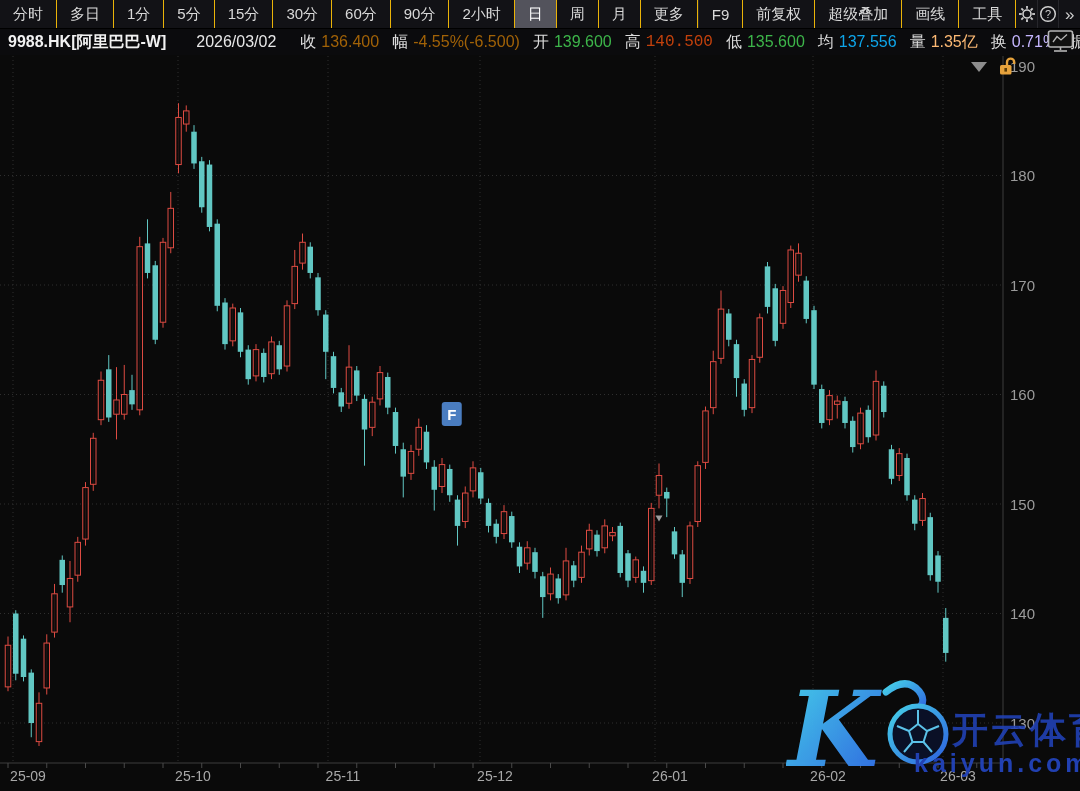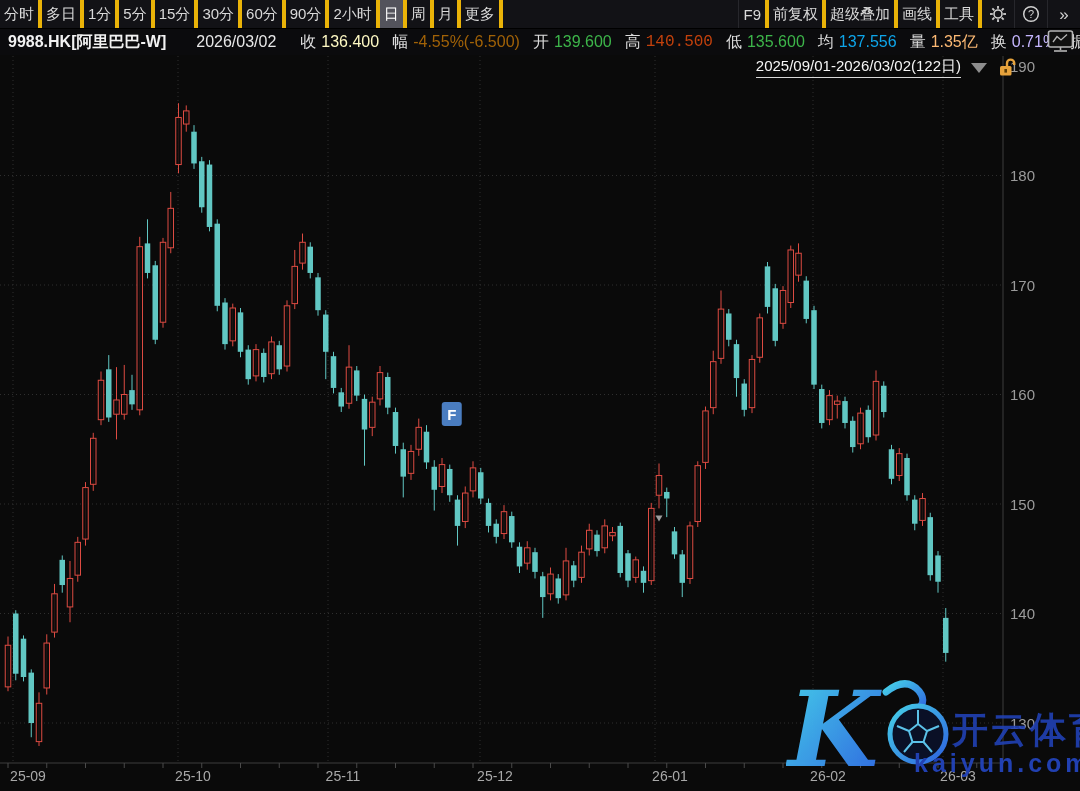--- a/index.html
+++ b/index.html
@@ -1,22 +1,22 @@
 <!DOCTYPE html>
 <html><head>
 <meta charset="utf-8">
 <style>
   html,body{margin:0;padding:0;background:#000;overflow:hidden;}
   #app{position:relative;width:1080px;height:791px;background:#0a0a0a;
        font-family:"Liberation Sans",sans-serif;color:#e4e4e4;overflow:hidden;}
   
   #toolbar{position:absolute;left:0;top:0;width:1080px;height:28px;background:#121216;
            display:flex;align-items:stretch;border-bottom:1px solid #000;z-index:40;}
-  .tb-item{display:flex;align-items:center;padding:0 4px;font-size:15px;color:#d9d9d9;
-           border-right:4px solid #eab308;cursor:pointer;white-space:nowrap;}
+  .tb-item{display:flex;align-items:center;padding:0 13px;font-size:15px;color:#d9d9d9;
+           border-right:1px solid #eab308;cursor:pointer;white-space:nowrap;}
   .tb-item.active{background:#53535c;color:#fff;}
   .tb-spacer{flex:1;border-right:1px solid #27272c;}
   .tb-icon{display:flex;align-items:center;justify-content:center;width:32px;
            border-right:1px solid #27272c;cursor:pointer;color:#cfcfcf;}
   .tb-icon:last-child{border-right:none;}
   .chev{font-size:17px;color:#cfcfcf;line-height:1;}
   
   #quotebar{position:absolute;left:0;top:29px;width:1080px;height:26px;background:#0b0b0d;
             display:flex;align-items:center;padding-left:8px;z-index:39;font-size:16px;}
   #quotebar .sym{font-weight:bold;color:#f2f2f2;margin-right:30px;white-space:nowrap;}
@@ -608,21 +608,20 @@
         <path d="M132 56 l9 7 -3.5 11 h-11 L123 63 Z" fill="none" stroke="#5fc9f2" stroke-width="2"></path>
         <path d="M132 56 V42 M141 63 L153 58 M137.5 74 L146 84 M126.5 74 L118 84 M123 63 L111 58" stroke="#5fc9f2" stroke-width="2"></path>
       </g>
     </g>
     <text x="166" y="74" font-size="36" font-weight="bold" letter-spacing="3" fill="#2243b8" opacity="0.92">开云体育</text>
     <text x="128" y="104" font-size="25" font-weight="bold" letter-spacing="4" fill="#2243b8">kaiyun.com</text>
   </svg>
 </div>
 
 <div id="rangesel">
-  <span class="rlabel">2025/09/01-2026/03/02(122日)</span>
   <span class="tri"></span>
   <svg class="lock" width="17" height="19">
     <path d="M8 8 V5.2 a3.6 3.6 0 0 1 7.2 0 V7" stroke="#e6a23c" stroke-width="2.4" fill="none"></path>
     <rect x="1" y="8" width="11.5" height="9.5" rx="1.5" fill="#e6a23c"></rect>
     <rect x="5.4" y="11" width="2.6" height="3.6" fill="#5a3c08"></rect>
   </svg>
 </div>
 
 <div id="toolbar">
       <div class="tb-item">分时</div>
@@ -666,21 +665,21 @@
       <div class="tb-icon">
         <span class="chev">»</span>
       </div>
     </div>
 
 <div id="quotebar">
   <span class="sym">9988.HK[阿里巴巴-W]</span>
   <span class="qdate">2026/03/02</span>
 <span class="qfield">
         <span class="ql">收</span>
-        <span style="color: #fef9c3;">136.400</span>
+        <span style="color: #a16207;">136.400</span>
       </span>
       <span class="qfield">
         <span class="ql">幅</span>
         <span style="color: #a16207;">-4.55%(-6.500)</span>
       </span>
       <span class="qfield">
         <span class="ql">开</span>
         <span style="color: rgb(61, 181, 74);">139.600</span>
       </span>
       <span class="qfield">

